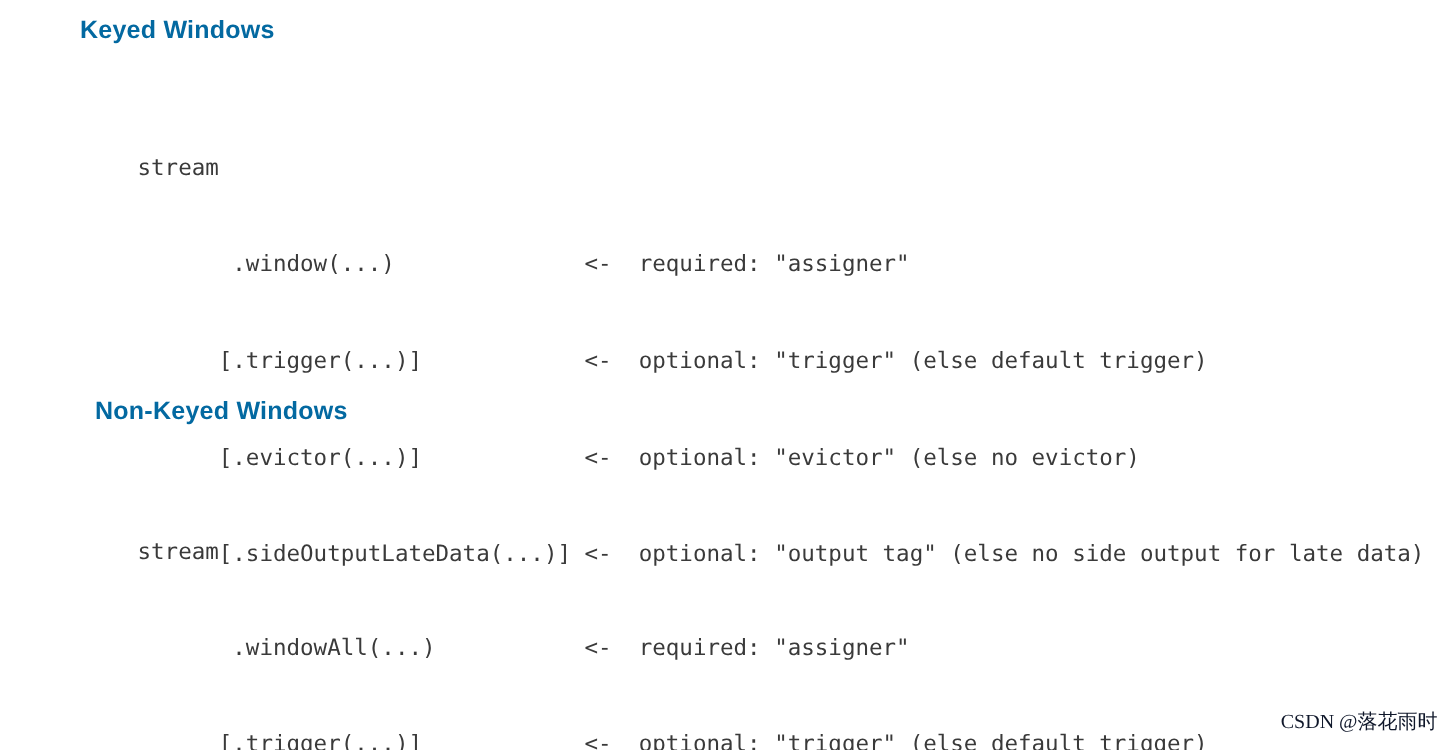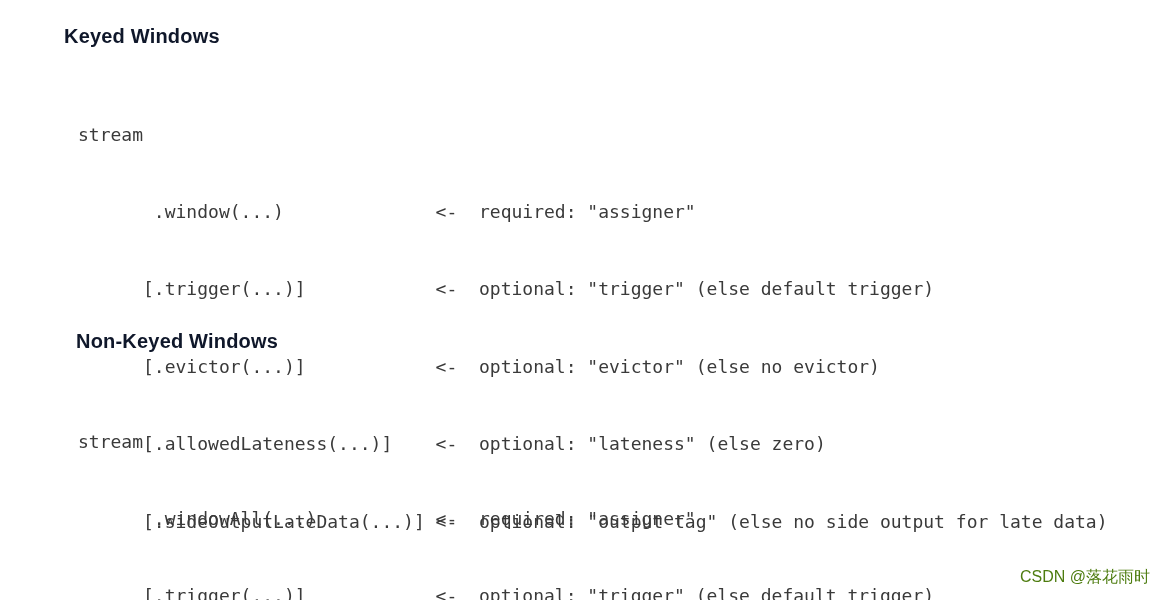--- a/index.html
+++ b/index.html
@@ -9,66 +9,65 @@
     background: #ffffff;
     font-family: "Liberation Sans", sans-serif;
     overflow: hidden;
     position: relative;
   }
   .section-heading {
     position: absolute;
     font-family: "Liberation Sans", sans-serif;
     font-size: 20px;
     font-weight: 700;
-    color: #0f172a;
+    color: #0369a1;
     letter-spacing: 0.2px;
     white-space: pre;
-    margin-top: 12px;
   }
   #keyed-heading { left: 64px; top: 13px; }
   #non-keyed-heading { left: 76px; top: 318px; }
   .code-block {
     position: absolute;
     left: 78px;
     font-family: "DejaVu Sans Mono", "Liberation Mono", monospace;
     font-size: 18px;
     line-height: 25.8px;
     color: #3a3a3a;
     white-space: pre;
   }
   #keyed-code { top: 70px; }
   #non-keyed-code { top: 377px; }
   .code-line {
     white-space: pre;
     height: 25.8px;
+    margin-left: 32px;
   }
   .watermark {
     position: absolute;
     right: 8px;
     top: 567px;
-    font-family: Liberation Sans, sans-serif;
+    font-family: Liberation Serif, serif;
     font-size: 16px;
-    color: #4d7c0f;
+    color: #0f172a;
     text-shadow: 1px 1px 0 #ffffff;
     white-space: pre;
   }
 </style>
 </head>
 <body>
 
 <div>
 
   <h2 id="keyed-heading" class="section-heading">Keyed Windows</h2>
 
   <div id="keyed-code" class="code-block">
     <div class="code-line">stream</div>
     <div class="code-line">       .window(...)              &lt;-  required: "assigner"</div>
     <div class="code-line">      [.trigger(...)]            &lt;-  optional: "trigger" (else default trigger)</div>
     <div class="code-line">      [.evictor(...)]            &lt;-  optional: "evictor" (else no evictor)</div>
-    <div class="code-line">      [.allowedLateness(...)]    &lt;-  optional: "lateness" (else zero)</div>
     <div class="code-line">      [.sideOutputLateData(...)] &lt;-  optional: "output tag" (else no side output for late data)</div>
     
     
   </div>
 
   <h2 id="non-keyed-heading" class="section-heading">Non-Keyed Windows</h2>
 
   <div id="non-keyed-code" class="code-block">
     <div class="code-line">stream</div>
     <div class="code-line">       .windowAll(...)           &lt;-  required: "assigner"</div>

